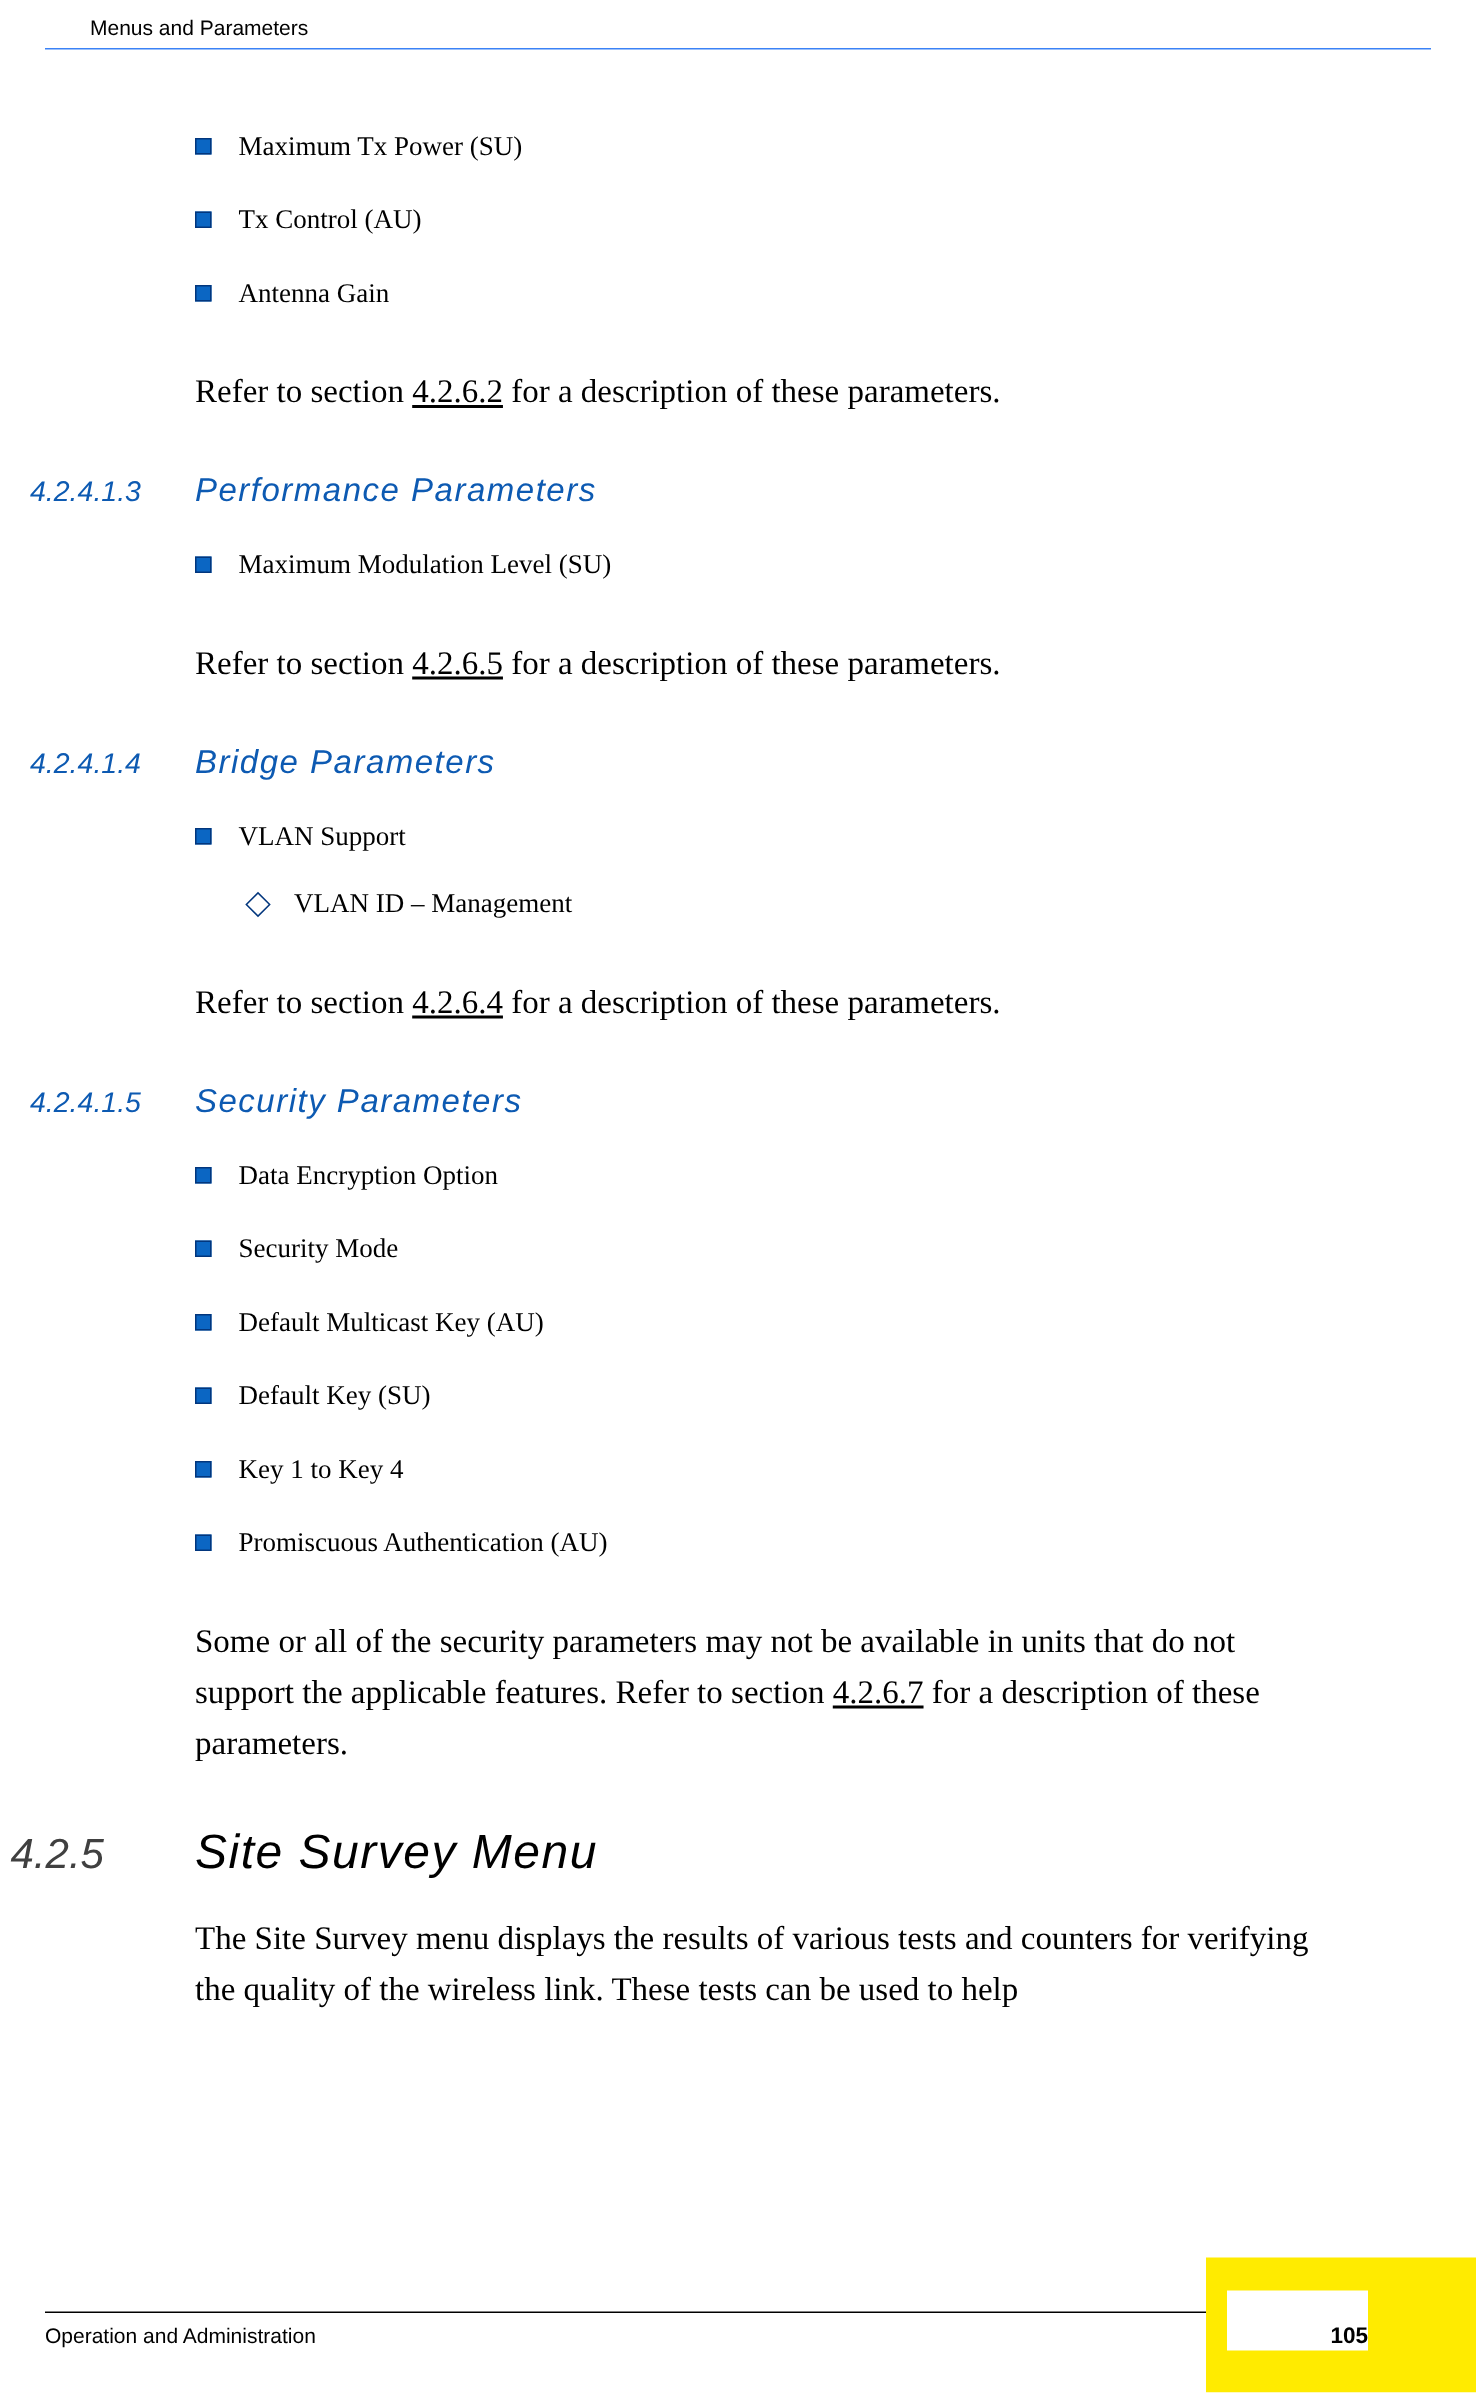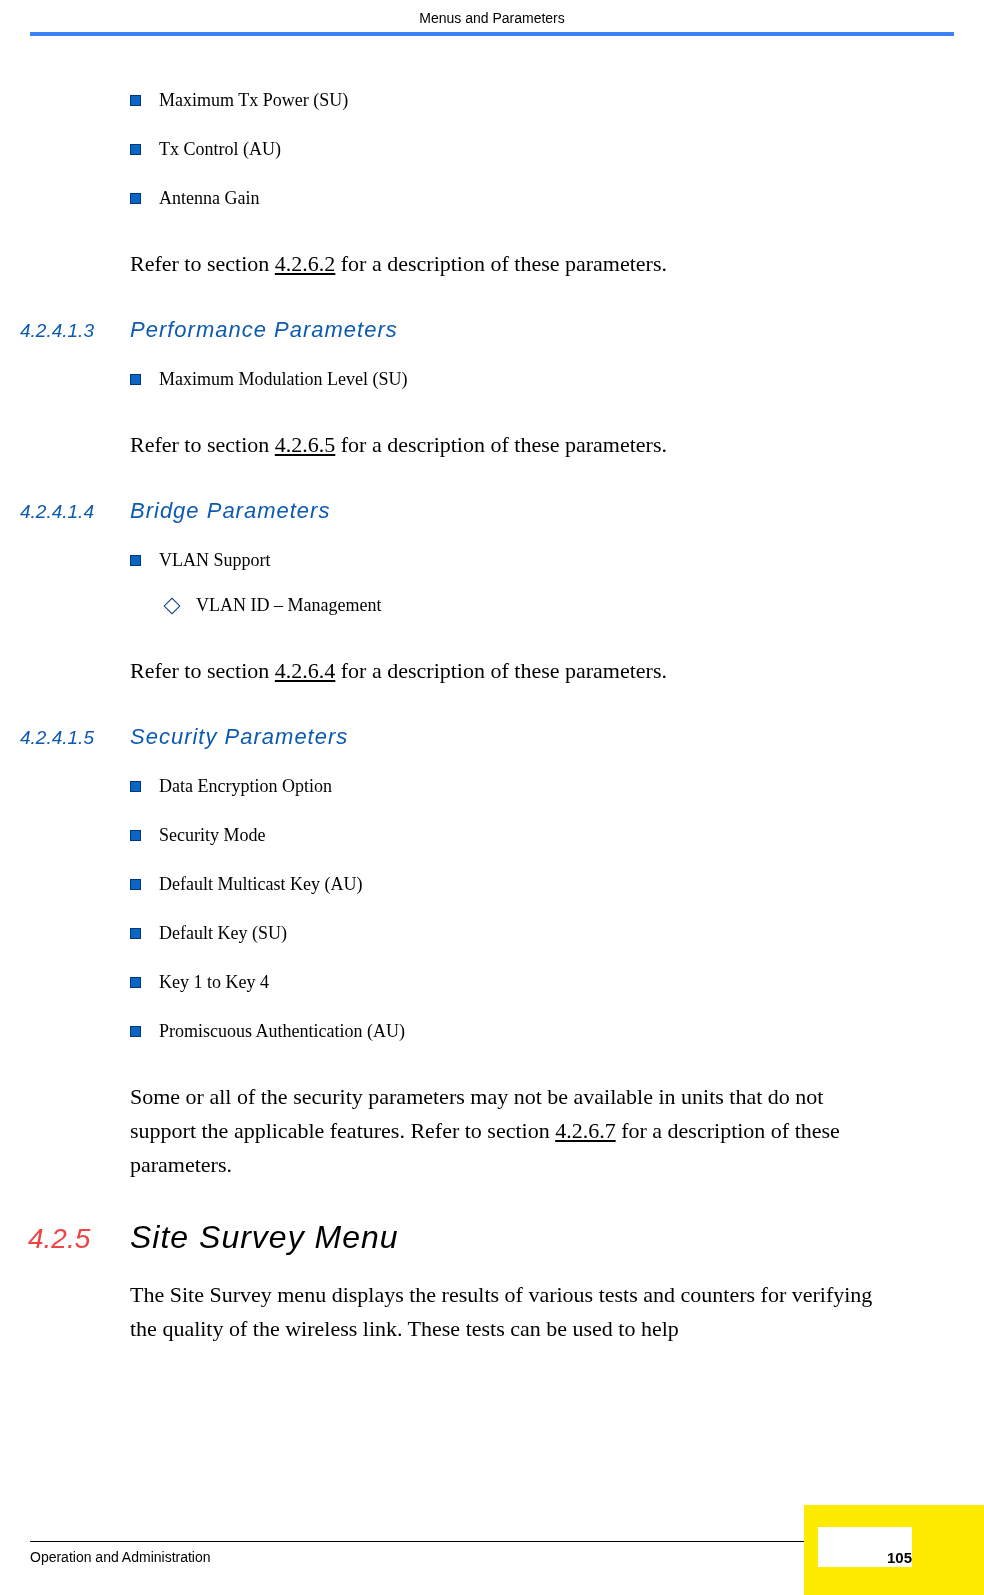--- a/index.html
+++ b/index.html
@@ -5,24 +5,24 @@
   * { box-sizing: border-box; margin: 0; padding: 0; }
   body {
     width: 984px;
     height: 1595px;
     background: #fff;
     font-family: Georgia, 'Times New Roman', serif;
     color: #000;
     position: relative;
   }
   .page-header {
-    text-align: center;
+    text-align: left;
     font-family: Arial, Helvetica, sans-serif;
     font-size: 14px;
-    border-bottom: 4px solid #3b82f6;
+    border-bottom: 1px solid #3b82f6;
     padding: 10px 30px 6px 30px;
     margin: 0 30px;
   }
   .content {
     padding: 40px 90px 0 0;
   }
   .bullet-row {
     display: flex;
     align-items: center;
     padding: 14px 0 14px 130px;
@@ -71,25 +71,25 @@
   .heading-num {
     width: 130px;
     color: #0d5ab2;
     font-family: Verdana, Arial, sans-serif;
     font-style: italic;
     font-size: 19px;
     padding-left: 20px;
   }
   .heading-num-big {
     width: 130px;
-    color: #ef4444;
+    color: #404040;
     font-family: Verdana, Arial, sans-serif;
     font-style: italic;
     font-size: 28px;
-    padding-left: 28px;
+    padding-left: 7px;
   }
   .heading-title {
     color: #0d5ab2;
     font-family: Verdana, Arial, sans-serif;
     font-style: italic;
     font-size: 22px;
     letter-spacing: 1px;
   }
   .heading-title-big {
     color: #000000;

